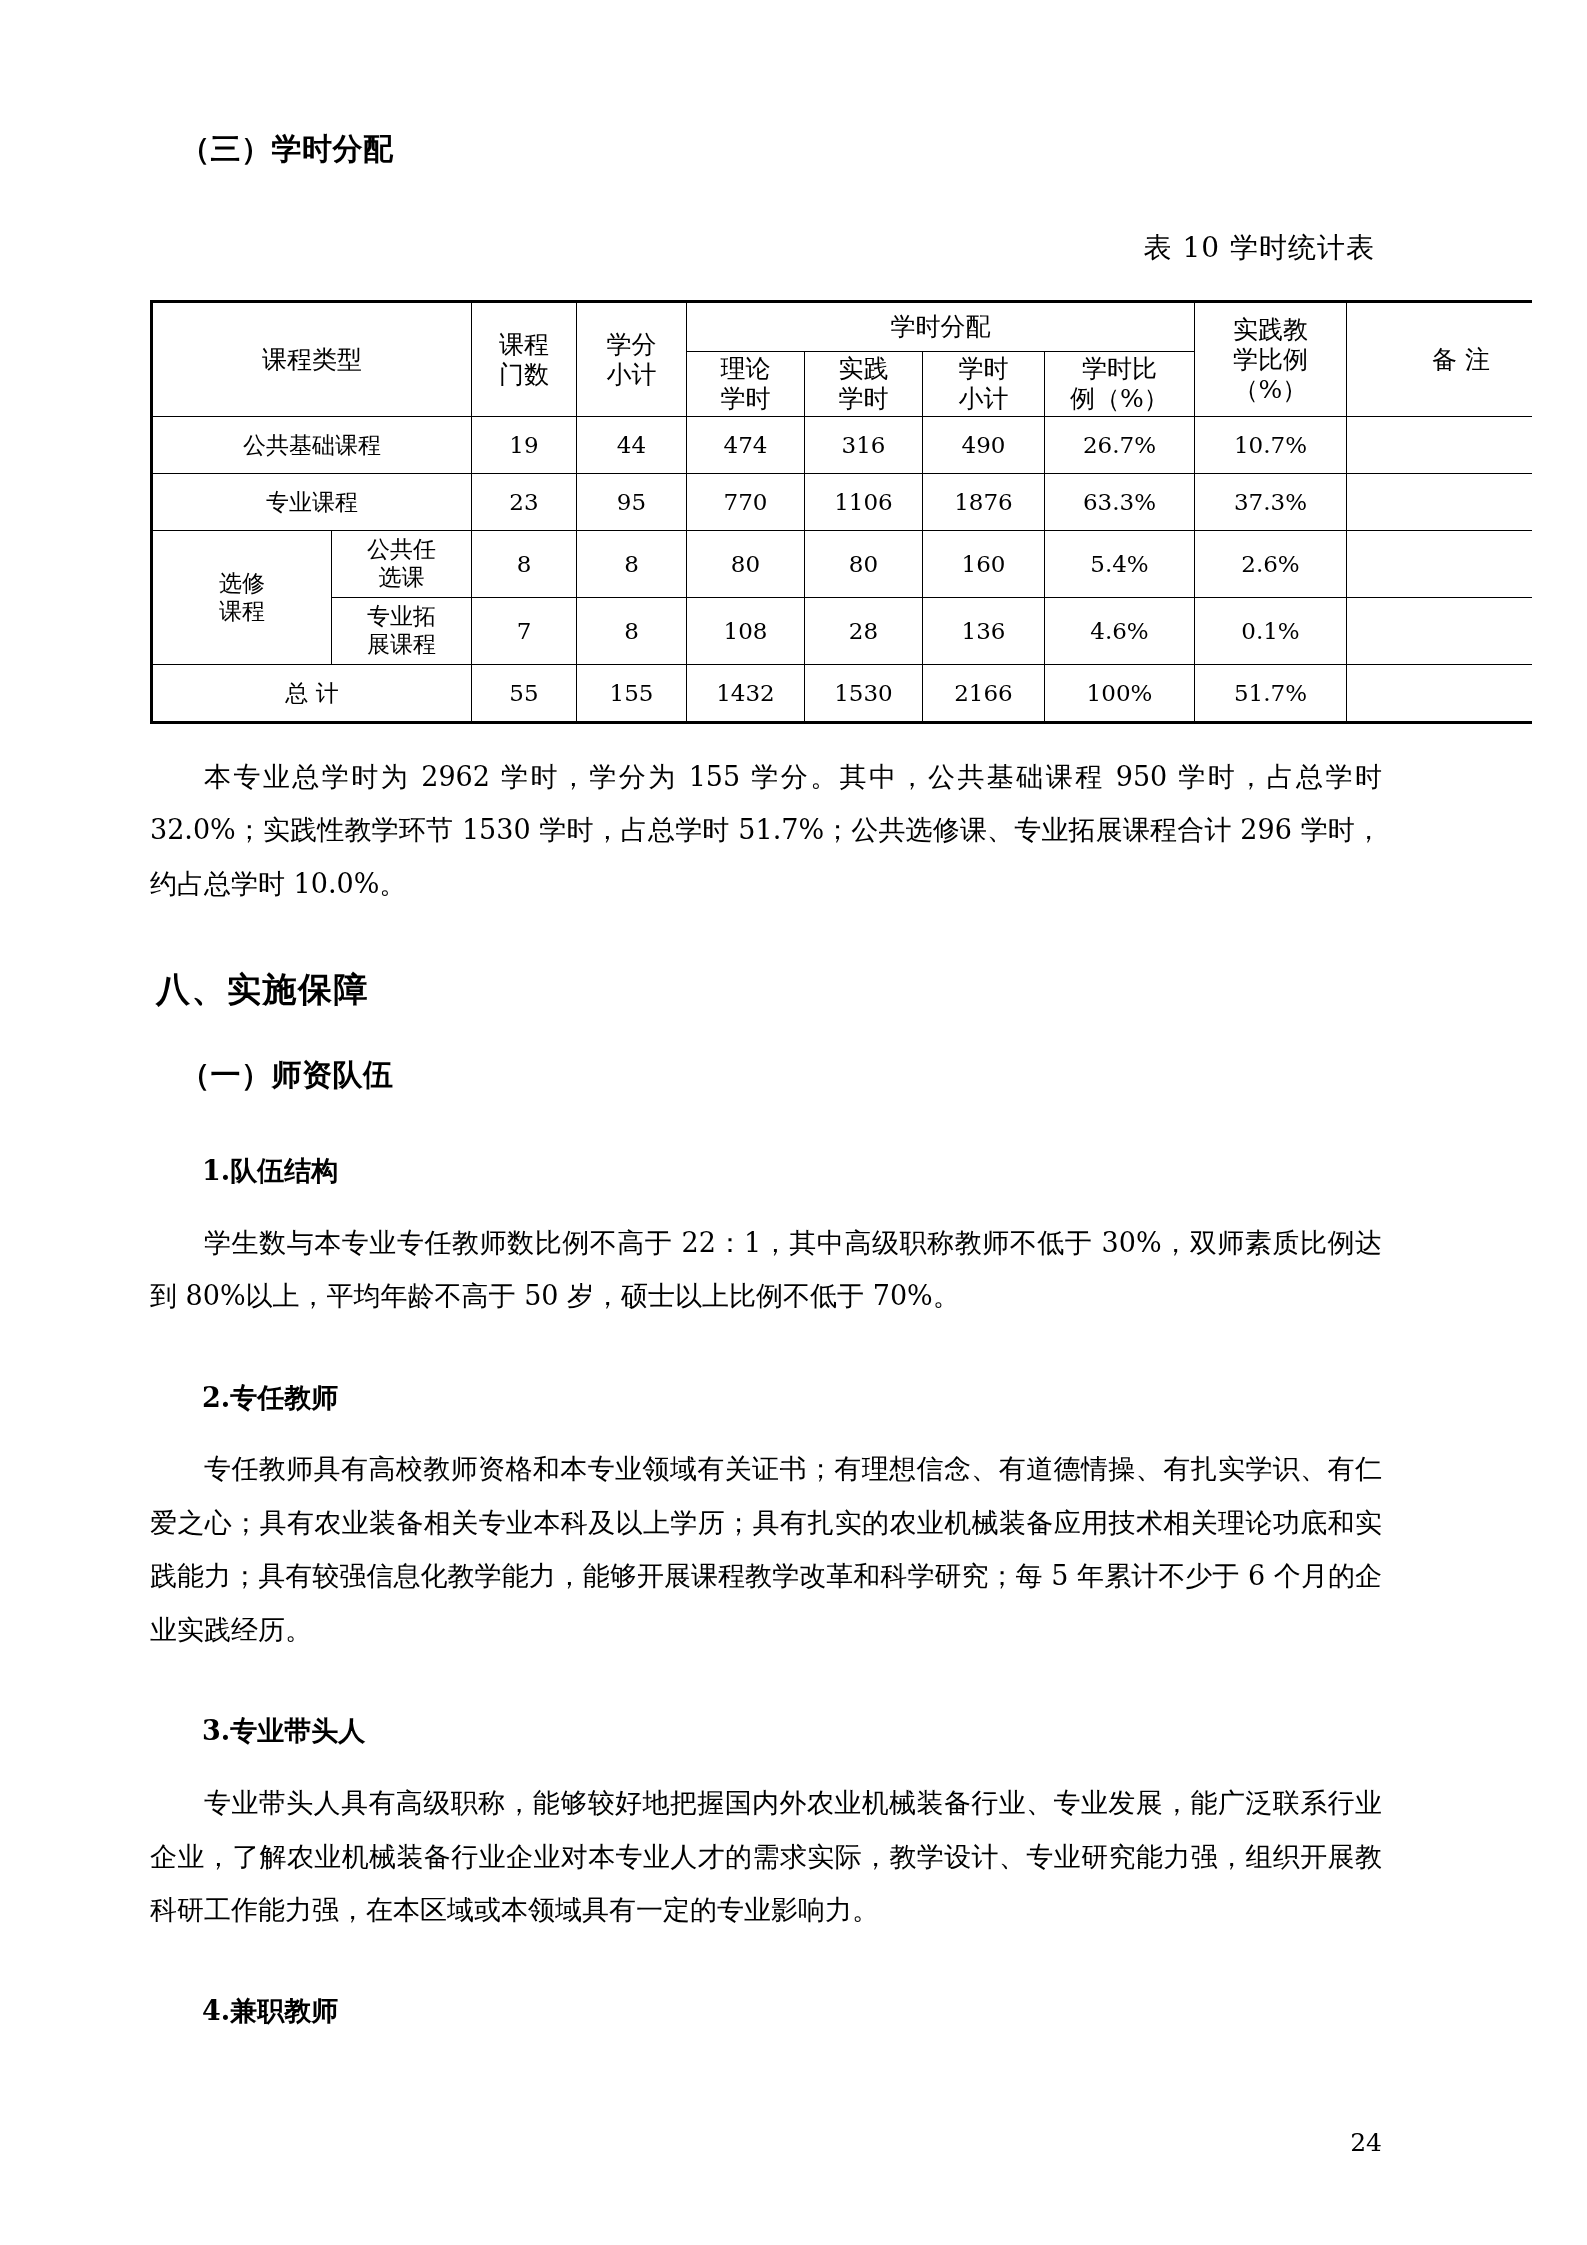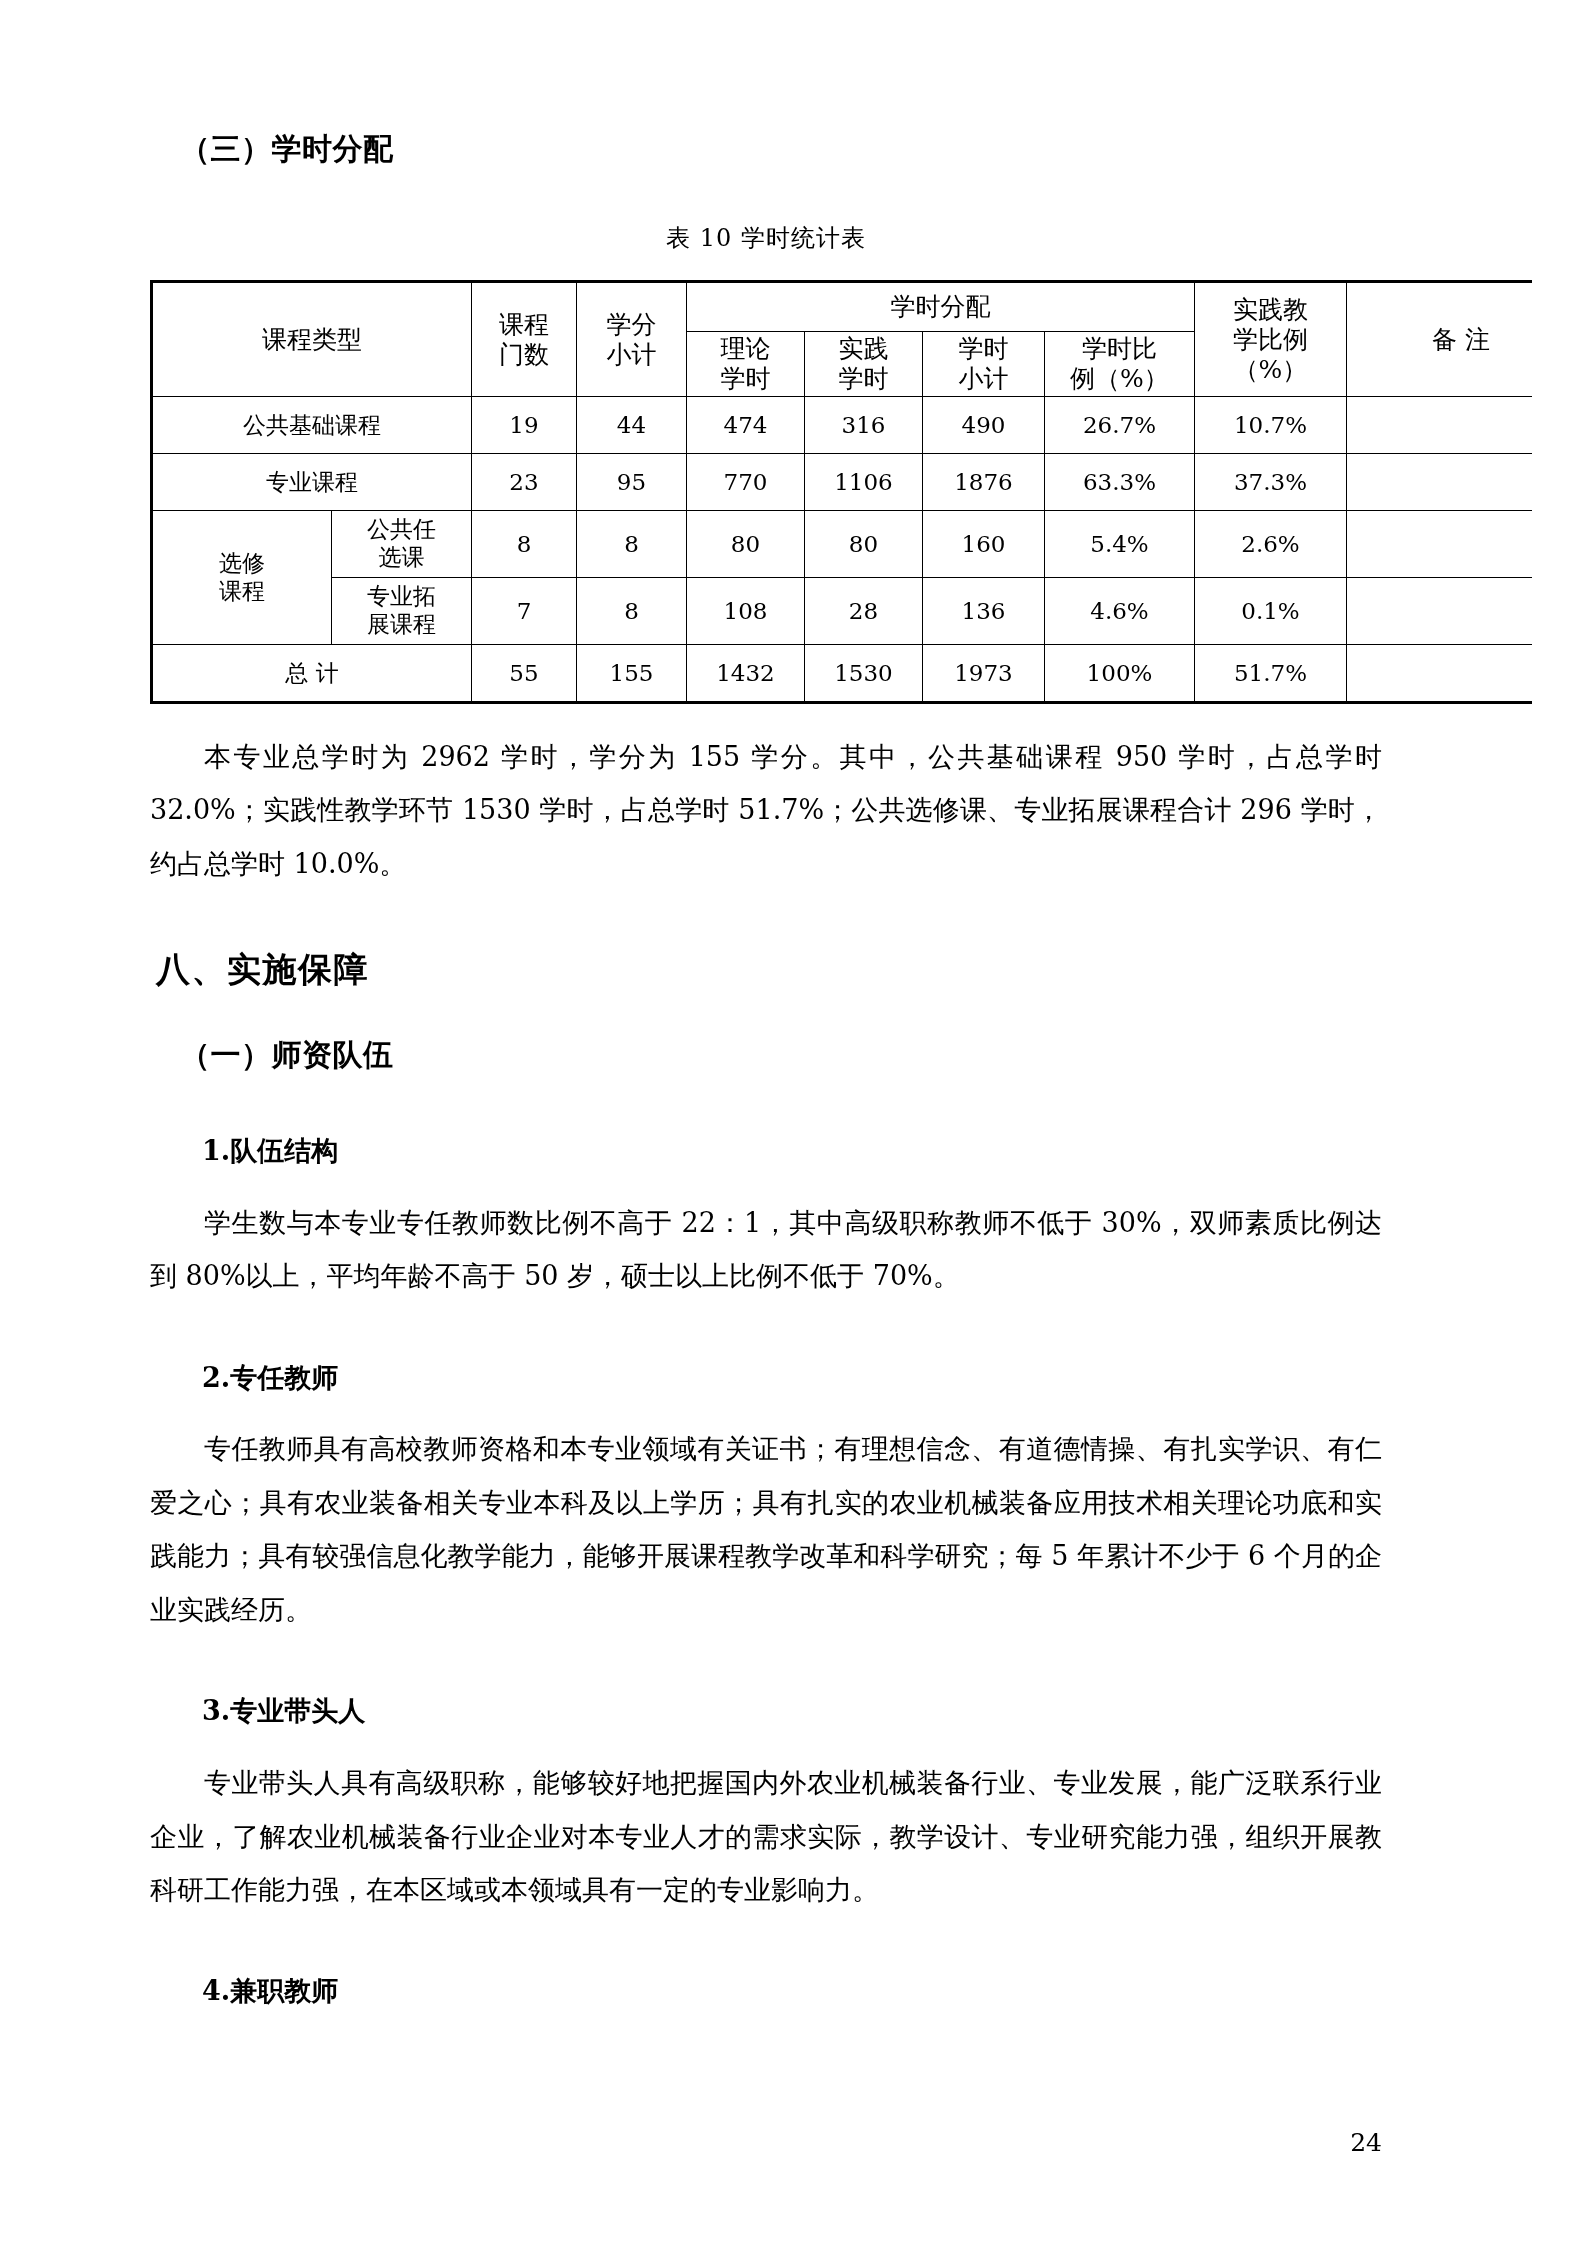--- a/index.html
+++ b/index.html
@@ -51,23 +51,23 @@
     margin: 0;
     text-indent: 54px;
   }
   .lead {
     font-size: 27px;
     line-height: 1.8;
     margin: 0 0 0 0;
     text-indent: 54px;
   }
   .tbl-caption {
-    font-size: 24px;
-    text-align: center;
-    margin: 0;
+    font-size: 28px;
+    text-align: right;
+    margin: 7px;
     letter-spacing: 1px;
   }
   .spacer-sm { height: 26px; }
   .spacer-md { height: 40px; }
   .spacer-lg { height: 56px; }
 
   table.stat {
     border-collapse: collapse;
     width: 1286px;
     margin: 0 auto;
@@ -252,21 +252,21 @@
         <td>4.6%</td>
         <td>0.1%</td>
         <td></td>
       </tr>
       <tr class="data-row">
         <td class="thick-top thick-bottom" colspan="2">总    计</td>
         <td class="thick-top thick-bottom">55</td>
         <td class="thick-top thick-bottom">155</td>
         <td class="thick-top thick-bottom">1432</td>
         <td class="thick-top thick-bottom">1530</td>
-        <td class="thick-top thick-bottom">1973</td>
+        <td class="thick-top thick-bottom">2166</td>
         <td class="thick-top thick-bottom">100%</td>
         <td class="thick-top thick-bottom">51.7%</td>
         <td class="thick-top thick-bottom"></td>
       </tr>
     </tbody>
   </table>
 
   <div class="spacer-sm"></div>
 
   <div class="para">本专业总学时为 2962 学时，学分为 155 学分。其中，公共基础课程 950 学时，占总学时 32.0%；实践性教学环节 1530 学时，占总学时 51.7%；公共选修课、专业拓展课程合计 296 学时，约占总学时 10.0%。</div>

